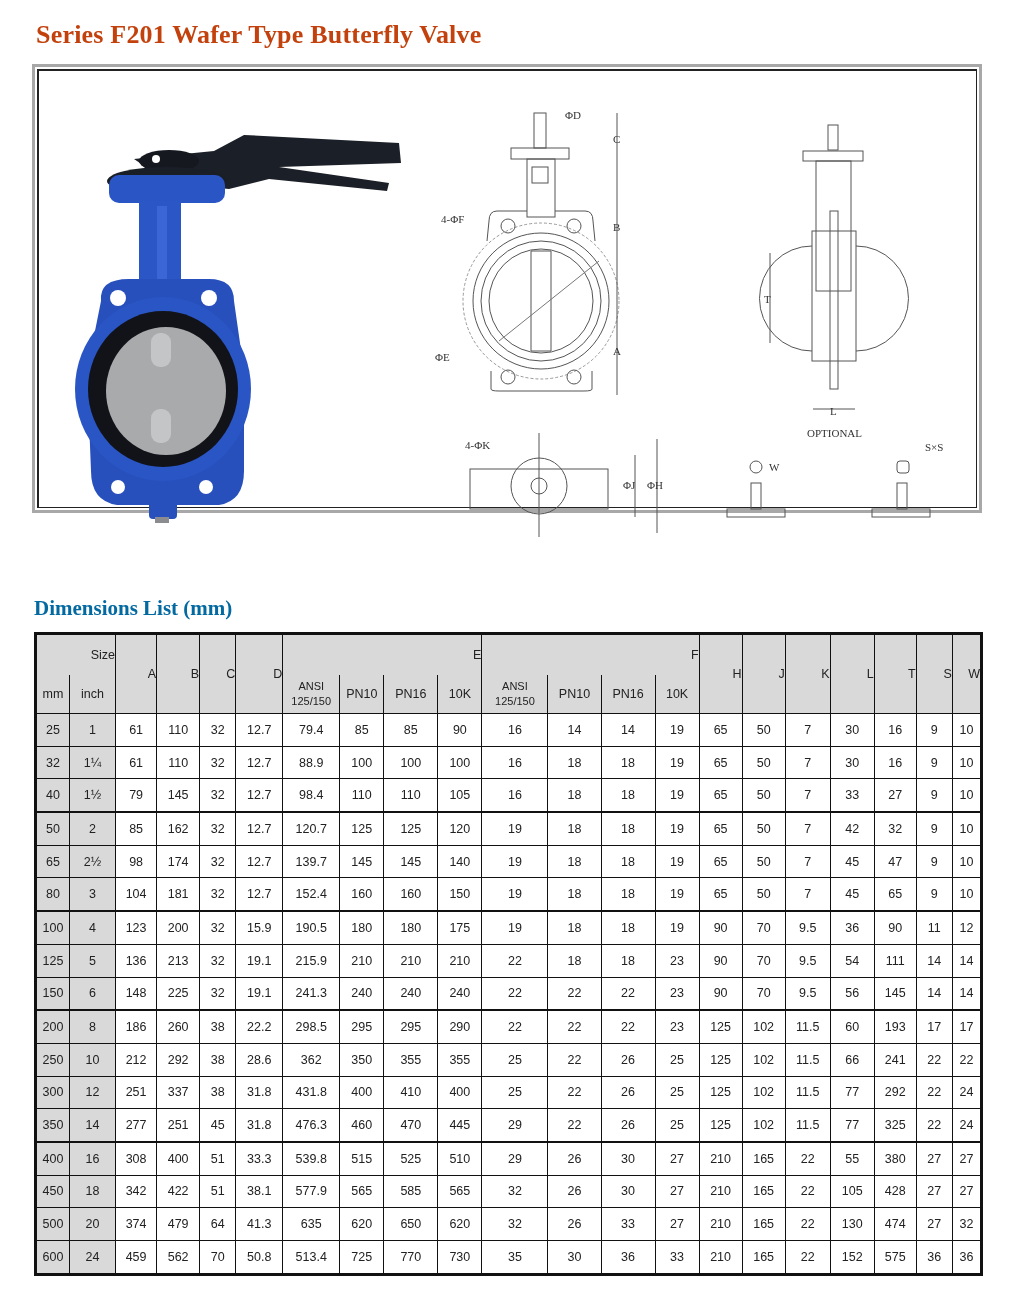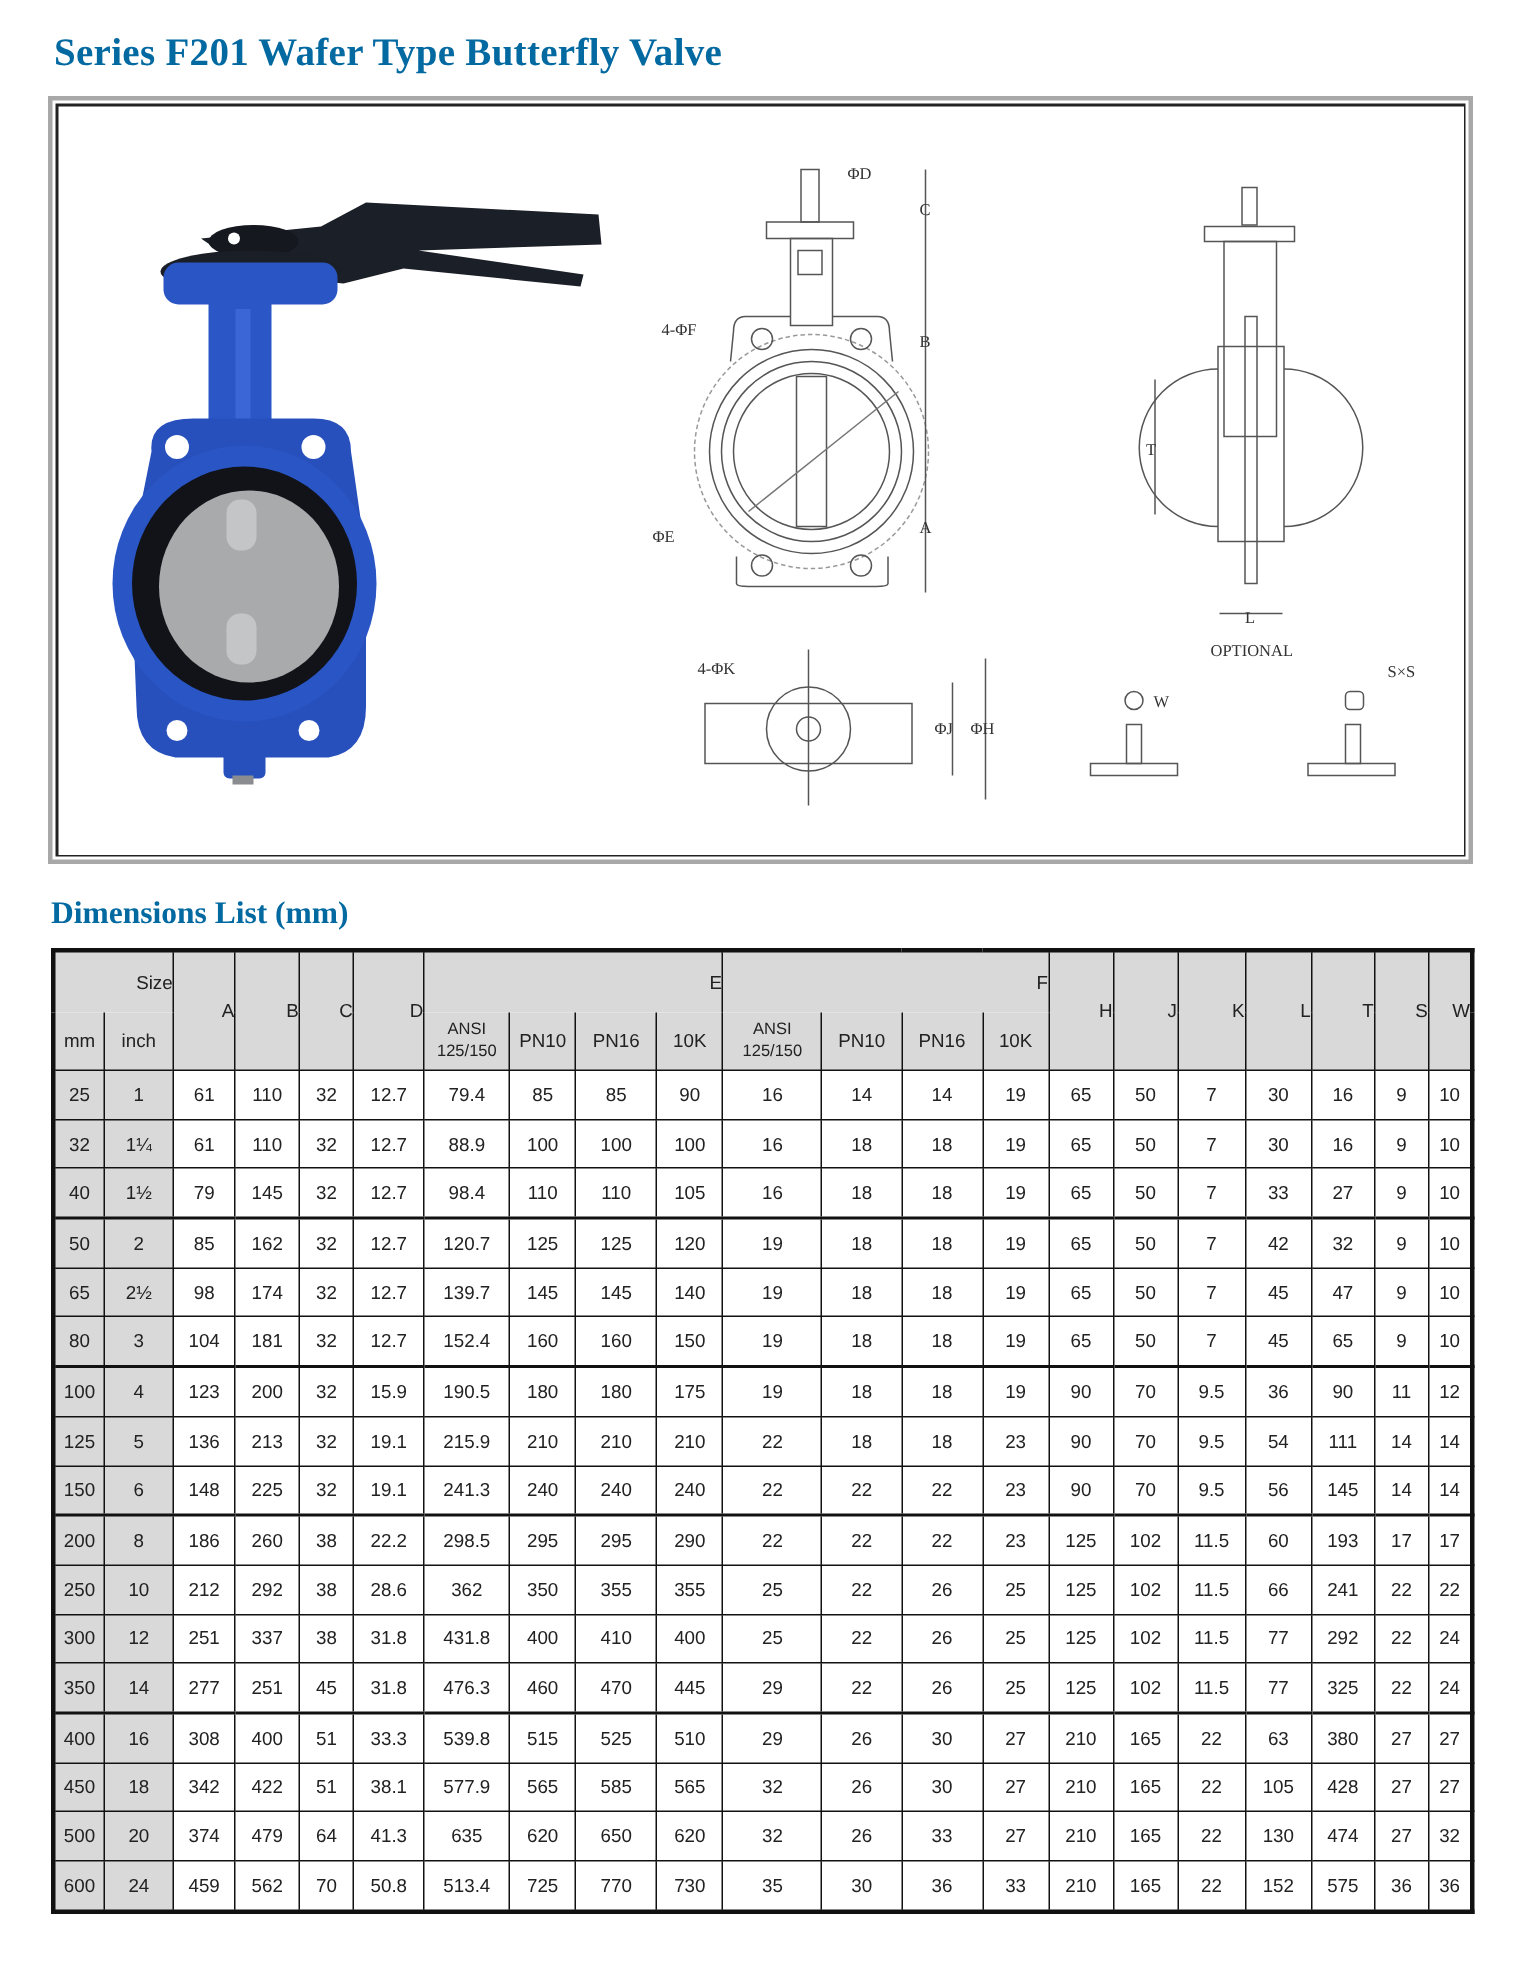--- a/index.html
+++ b/index.html
@@ -1,18 +1,18 @@
 <!DOCTYPE html>
 <html><head>
 <meta charset="utf-8">
 <style>
   html,body{margin:0;padding:0;background:#fff;}
   body{width:1021px;height:1311px;position:relative;overflow:hidden;font-family:"Liberation Sans",sans-serif;color:#111;}
-  .title{position:absolute;left:36px;top:20px;font-family:"Liberation Serif",serif;font-weight:bold;font-size:26px;letter-spacing:0.2px;color:#0369a1;}
-  .figure-frame{position:absolute;left:32px;top:64px;width:950px;height:512px;box-sizing:border-box;border:3px solid #a8a8a8;background:#fff;text-align:right;}
+  .title{position:absolute;left:36px;top:20px;font-family:"Liberation Serif",serif;font-weight:bold;font-size:26px;letter-spacing:0.2px;color:#c2410c;}
+  .figure-frame{position:absolute;left:32px;top:64px;width:950px;height:449px;box-sizing:border-box;border:3px solid #a8a8a8;background:#fff;text-align:right;}
   .figure-inner{position:absolute;left:2px;top:2px;right:2px;bottom:2px;border:1px solid #222;border-top-width:2px;border-left-width:2px;}
   .figure-inner svg{position:absolute;left:0;top:0;}
   .dl{font-family:"Liberation Serif",serif;font-size:11px;fill:#333;}
   .subtitle{position:absolute;left:34px;top:596px;font-family:"Liberation Serif",serif;font-weight:bold;font-size:21px;color:#0369a1;}
   table.dims{position:absolute;left:34px;top:632px;width:949px;border-collapse:collapse;border:3px solid #111;table-layout:fixed;font-size:12.5px;}
   table.dims td,table.dims th{border:1px solid #111;text-align:center;vertical-align:middle;padding:0;font-weight:normal;color:#222;}
   table.dims thead th{background:#d9d9d9;}
   table.dims thead tr.h1 th{height:40px;text-align:right;}
   table.dims thead tr.h2 th{height:38px;}
   table.dims tbody td{height:31.7px;}
@@ -499,21 +499,21 @@
         <td>515</td>
         <td>525</td>
         <td>510</td>
         <td>29</td>
         <td>26</td>
         <td>30</td>
         <td>27</td>
         <td>210</td>
         <td>165</td>
         <td>22</td>
-        <td>63</td>
+        <td>55</td>
         <td>380</td>
         <td>27</td>
         <td>27</td>
       </tr>
       <tr>
         <td class="sz">450</td>
         <td class="sz">18</td>
         <td>342</td>
         <td>422</td>
         <td>51</td>

